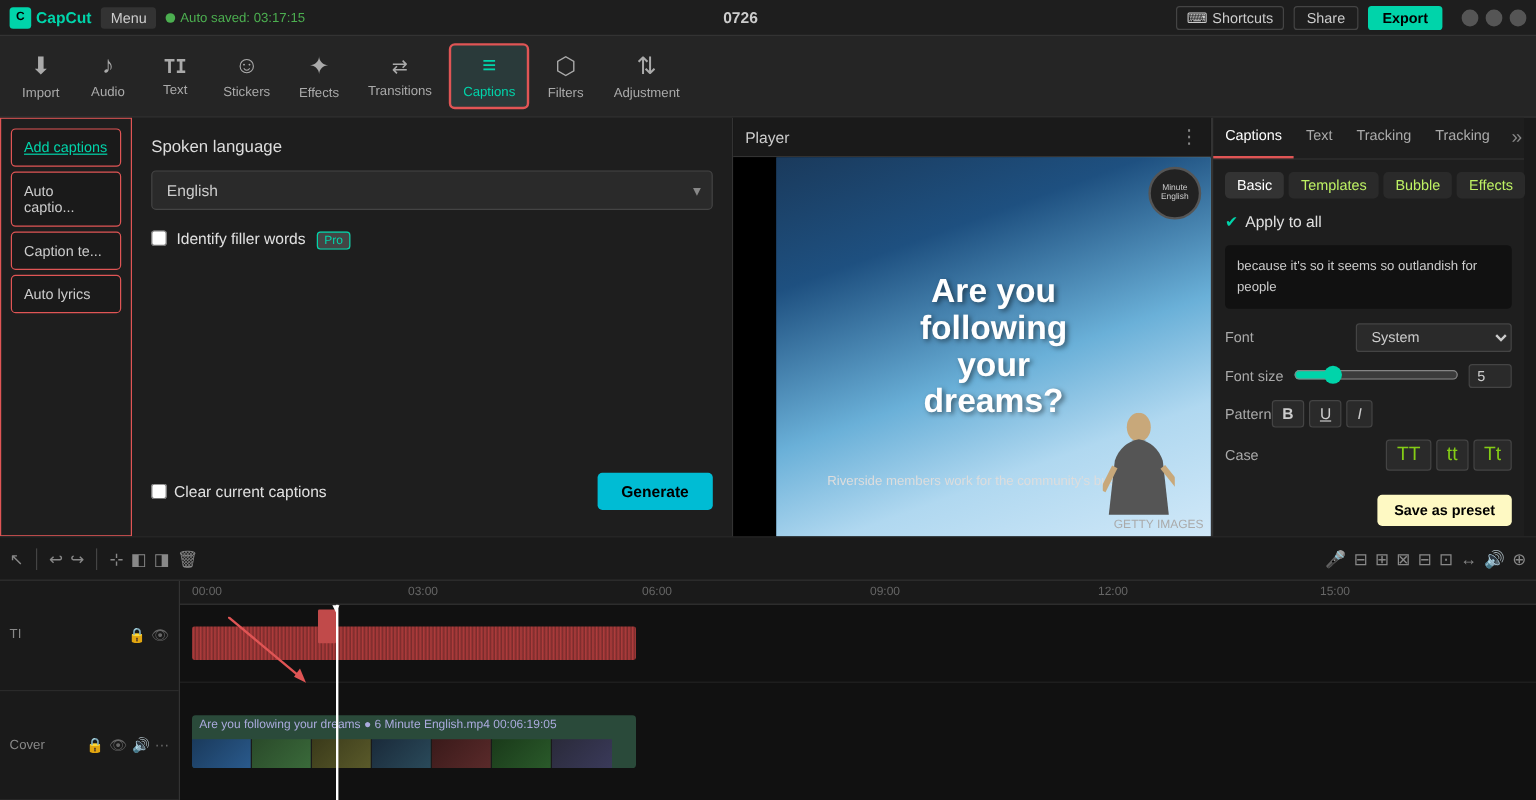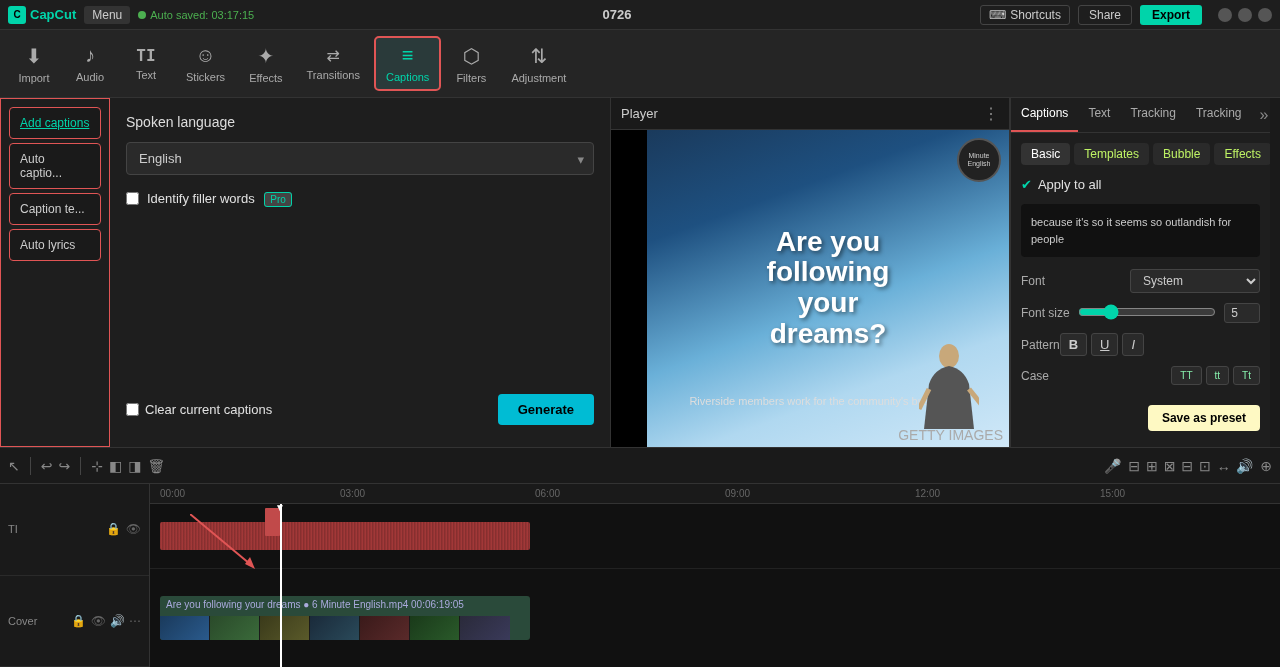--- a/index.html
+++ b/index.html
@@ -84,21 +84,21 @@
     .prop-row { display: flex; align-items: center; justify-content: space-between; margin-bottom: 10px; }
     .prop-label { font-size: 12px; color: #aaa; }
     .prop-select { background: #2a2a2a; border: 1px solid #444; color: #ccc; padding: 3px 8px; border-radius: 3px; font-size: 12px; width: 130px; }
     .font-size-row { display: flex; align-items: center; justify-content: space-between; margin-bottom: 10px; }
     .slider-wrapper { flex: 1; margin: 0 8px; }
     .slider { width: 100%; accent-color: #00d4aa; }
     .size-input { width: 36px; background: #2a2a2a; border: 1px solid #444; color: #ccc; padding: 2px 4px; border-radius: 3px; font-size: 12px; text-align: center; }
     .pattern-row { display: flex; align-items: center; margin-bottom: 10px; }
     .pattern-btn { background: #2a2a2a; border: 1px solid #444; color: #ccc; padding: 3px 8px; border-radius: 3px; font-size: 13px; cursor: pointer; margin-right: 4px; }
     .case-row { display: flex; align-items: center; gap: 4px; }
-    .case-btn { background: #2a2a2a; border: 1px solid #444; color: #86efac; padding: 3px 8px; border-radius: 3px; font-size: 10px; cursor: pointer; }
+    .case-btn { background: #2a2a2a; border: 1px solid #444; color: #84cc16; padding: 3px 8px; border-radius: 3px; font-size: 16px; cursor: pointer; }
     .save-preset-btn { background: #fef9c3; border: none; color: #000; padding: 6px 14px; border-radius: 4px; cursor: pointer; font-size: 12px; font-weight: bold; margin: 10px 0; float: right; }
     .more-icon { color: #888; cursor: pointer; font-size: 16px; }
 
     
     .timeline { height: 220px; background: #111; border-top: 1px solid #333; display: flex; flex-direction: column; }
     .timeline-toolbar { display: flex; align-items: center; padding: 4px 8px; background: #1a1a1a; border-bottom: 1px solid #333; gap: 6px; height: 36px; }
     .tl-tool { font-size: 14px; color: #888; cursor: pointer; }
     .tl-separator { width: 1px; height: 18px; background: #444; margin: 0 4px; }
     .tl-right { margin-left: auto; display: flex; align-items: center; gap: 6px; }
     .timeline-body { display: flex; flex: 1; overflow: hidden; }
@@ -227,21 +227,21 @@
           <svg width="60" height="90" viewBox="0 0 60 90">
             <ellipse cx="30" cy="12" rx="10" ry="12" fill="#c8a87a"></ellipse>
             <path d="M10 40 Q15 25 30 22 Q45 25 50 40 L55 85 L5 85 Z" fill="#555"></path>
             <line x1="10" y1="45" x2="0" y2="65" stroke="#c8a87a" stroke-width="5"></line>
             <line x1="50" y1="45" x2="62" y2="60" stroke="#c8a87a" stroke-width="5"></line>
           </svg>
         </div>
         <div class="video-logo" style="position:absolute;top:8px;right:8px;">
           <div style="font-size:7px;color:#ccc;text-align:center;line-height:1.2;">Minute English</div>
         </div>
-        <div class="video-watermark" style="position:absolute;bottom:4px;right:6px;font-size:14px;color:#aaa;">GETTY IMAGES</div>
+        <div class="video-watermark" style="position:absolute;bottom:4px;right:6px;font-size:10px;color:#aaa;">GETTY IMAGES</div>
       </div>
     </div>
   </div>
 
   <div class="right-panel">
     <div class="right-tabs">
       <div class="right-tab active-red" style="border-bottom:2px solid #e05555;color:#fff;">Captions</div>
       <div class="right-tab">Text</div>
       <div class="right-tab">Tracking</div>
       <div class="right-tab">Tracking</div>

